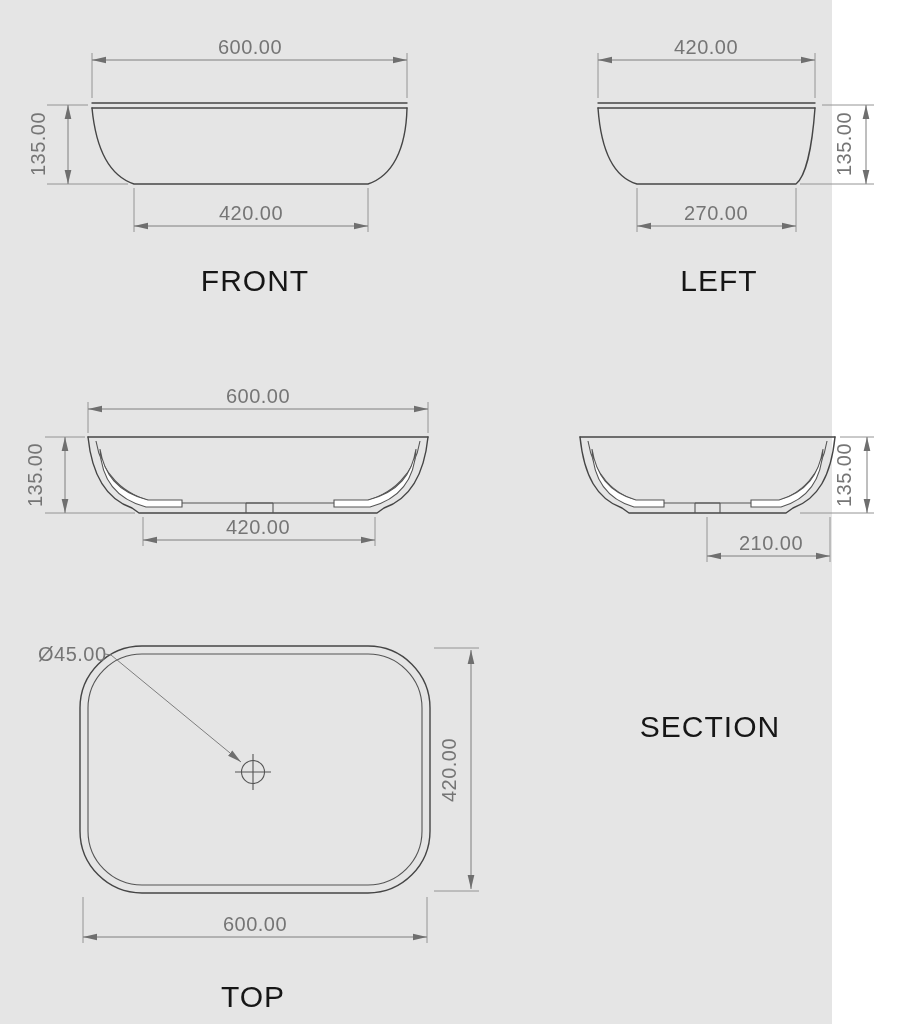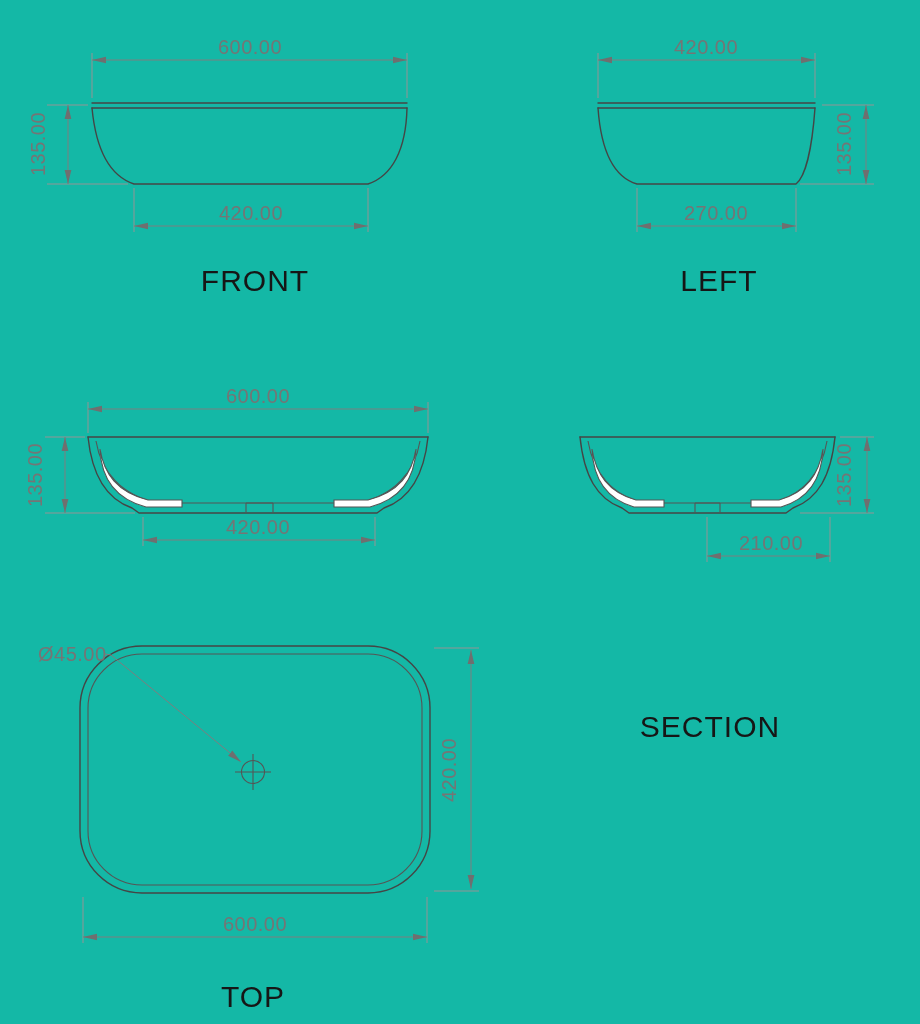--- a/index.html
+++ b/index.html
@@ -2,21 +2,21 @@
 <html><head>
 <meta charset="utf-8">
 <style>
   html,body{margin:0;padding:0;}
   body{
     width:920px;height:1024px;
     background:#ffffff;
     font-family:"Liberation Sans", sans-serif;
     overflow:hidden;
   }
-  .sheet{width:920px;height:1024px;position:relative;background:#14b8a6;}
+  .sheet{width:832px;height:1024px;position:relative;background:#e5e5e5;}
   svg{display:block;}
   
   .obj{stroke:#454545;stroke-width:1.4;fill:none;stroke-linecap:round;stroke-linejoin:round;}
   .obj-thin{stroke:#555555;stroke-width:1.1;fill:none;}
   .slot{stroke:#555555;stroke-width:1.1;fill:#ffffff;}
   
   .dim{stroke:#7e7e7e;stroke-width:1;fill:none;}
   .ext{stroke:#949494;stroke-width:1;fill:none;}
   .dimtext{
     fill:#757575;

